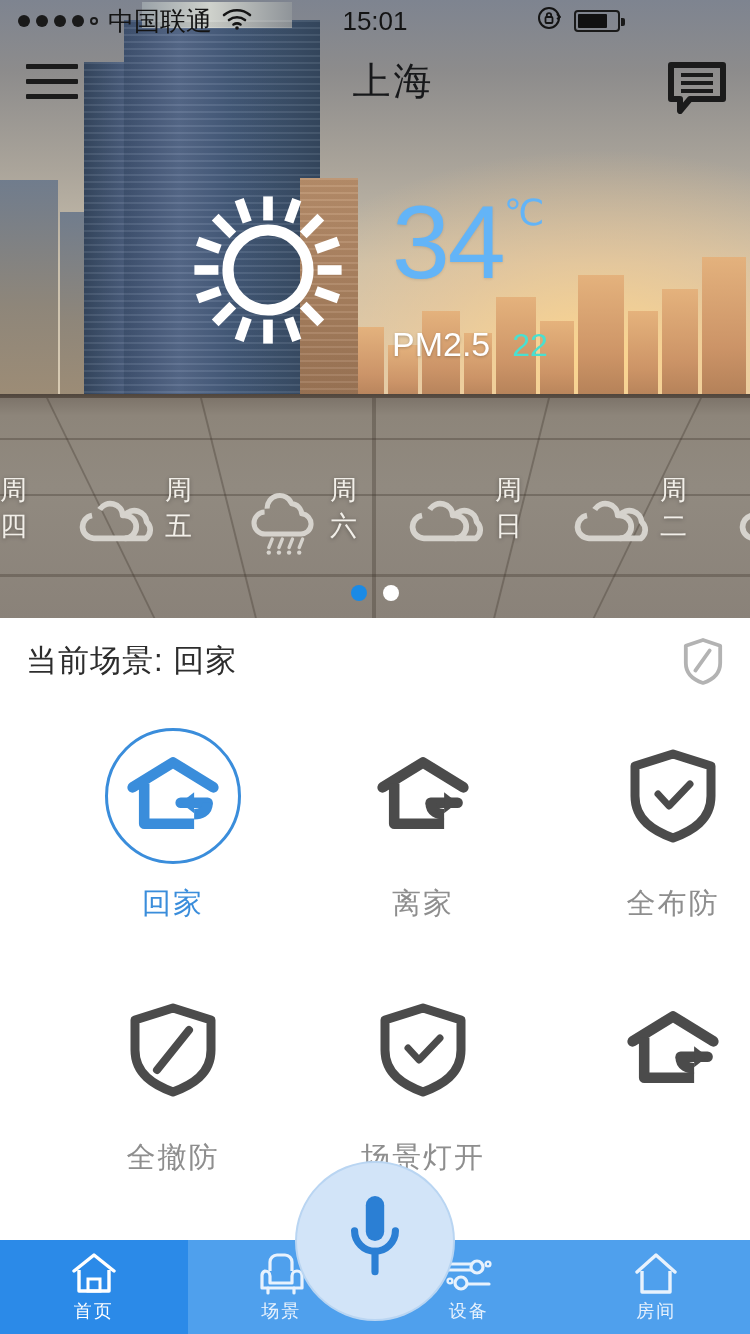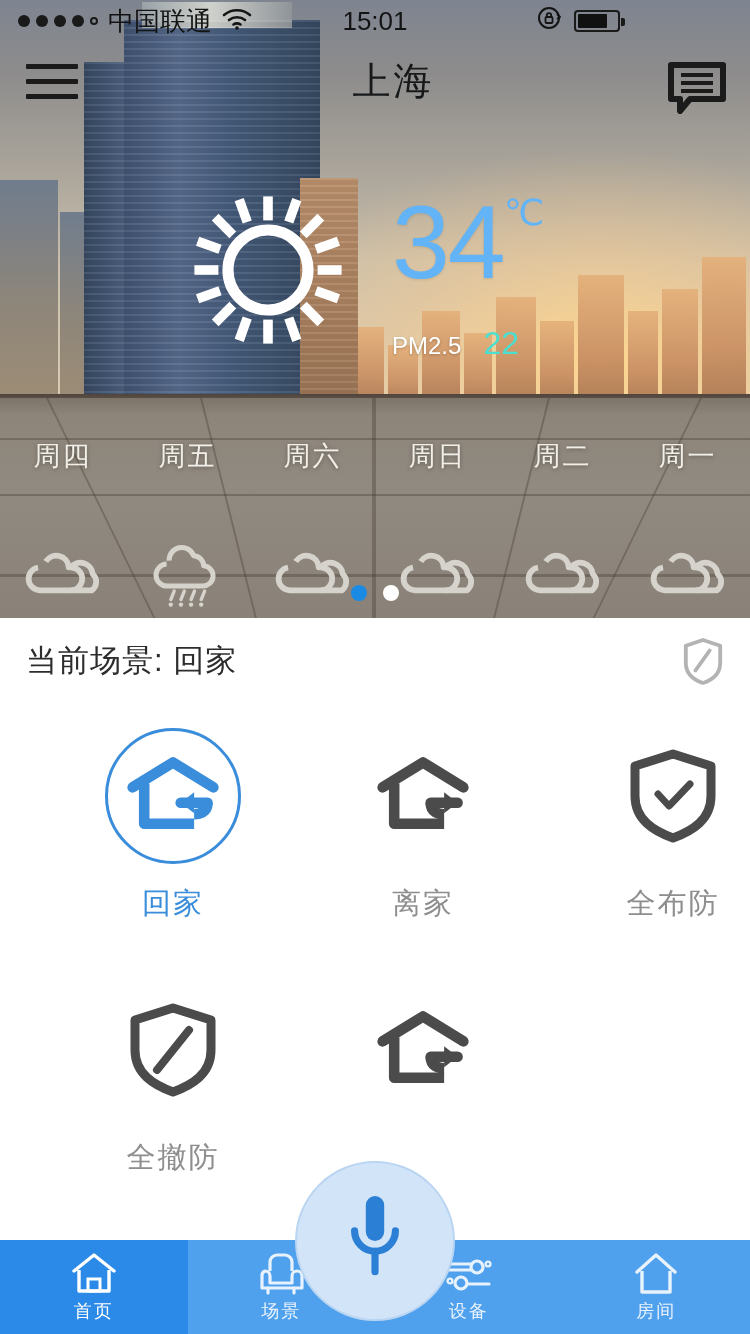--- a/index.html
+++ b/index.html
@@ -66,28 +66,28 @@
   }
 
   .sun-icon { position:absolute; left:188px; top:190px; width:160px; height:160px; }
   .temp-block { position:absolute; left:392px; top:190px;text-align:right; }
   .temp-value {
     font-size:104px; line-height:104px; color:#63b4f7; font-weight:400;
     letter-spacing:-2px; text-shadow:0 1px 3px rgba(0,0,0,.10);
   }
   .temp-unit { font-size:36px; color:#63b4f7; vertical-align:top; line-height:46px; display:inline-block; }
   .pm-row { position:absolute; left:392px; top:325px; display:flex; align-items:baseline; gap:22px; }
-  .pm-label { font-size:24px; color:#ffffff; text-shadow:0 1px 3px rgba(0,0,0,.25); }
+  .pm-label { font-size:34px; color:#ffffff; text-shadow:0 1px 3px rgba(0,0,0,.25); }
   .pm-value { font-size:32px; color:#49e0d0; }
 
   .forecast {
     position:absolute; left:0; top:438px; width:750px; height:140px;
     display:flex;
   }
-  .fc-col { flex:1; display:flex; flex-direction:column; align-items:center;gap:40px; }
+  .fc-col { flex:1; display:flex; flex-direction:row; align-items:center;gap:40px; }
   .fc-day { font-size:27px; color:#f2efe9; letter-spacing:2px; text-shadow:0 1px 4px rgba(0,0,0,.35); }
   .fc-icon { margin-top:28px; width:96px; height:64px; }
 
   .dots { position:absolute; left:0; top:585px; width:750px; display:flex; justify-content:center; gap:16px; }
   .dot { width:16px; height:16px; border-radius:50%; background:#ffffff; }
   .dot.active { background:#1a8ae5; }
 
   
   .statusbar {
     position:absolute; left:0; top:0; width:634px; height:42px;
@@ -427,20 +427,29 @@
       <div class="scene-cell">
         <div class="scene-ico-wrap">
           <svg viewBox="0 0 88 96" width="88" height="96">
             <path d="M44 6L82 18v30c0 24-19 35-38 42C25 83 6 72 6 48V18z" fill="none" stroke="#4b4b4b" stroke-width="9" stroke-linejoin="round"></path>
             <line x1="60" y1="28" x2="28" y2="68" stroke="#4b4b4b" stroke-width="8" stroke-linecap="round"></line>
           </svg>
         </div>
         <div class="scene-label">全撤防</div>
       </div>
 
+      <div class="scene-cell">
+        <div class="scene-ico-wrap">
+          <svg viewBox="0 0 88 96" width="88" height="96">
+            <path d="M44 6L82 18v30c0 24-19 35-38 42C25 83 6 72 6 48V18z" fill="none" stroke="#4b4b4b" stroke-width="9" stroke-linejoin="round"></path>
+            <path d="M29 46l11 12 21-22" fill="none" stroke="#4b4b4b" stroke-width="7" stroke-linecap="round" stroke-linejoin="round"></path>
+          </svg>
+        </div>
+        <div class="scene-label">场景灯开</div>
+      </div>
 
       <div class="scene-cell">
         <div class="scene-ico-wrap">
           <svg viewBox="0 0 100 86" width="96" height="84">
             <path d="M8 34L50 8l42 26" fill="none" stroke="#4b4b4b" stroke-width="11" stroke-linejoin="round" stroke-linecap="round"></path>
             <path d="M20 30v42h52" fill="none" stroke="#4b4b4b" stroke-width="11" stroke-linejoin="round"></path>
             <path d="M58 50h28" fill="none" stroke="#4b4b4b" stroke-width="11" stroke-linecap="round"></path>
             <path d="M58 50c0 10 8 12 14 12" fill="none" stroke="#4b4b4b" stroke-width="11"></path>
             <path d="M86 50L72 39v22z" fill="#4b4b4b"></path>
           </svg>

